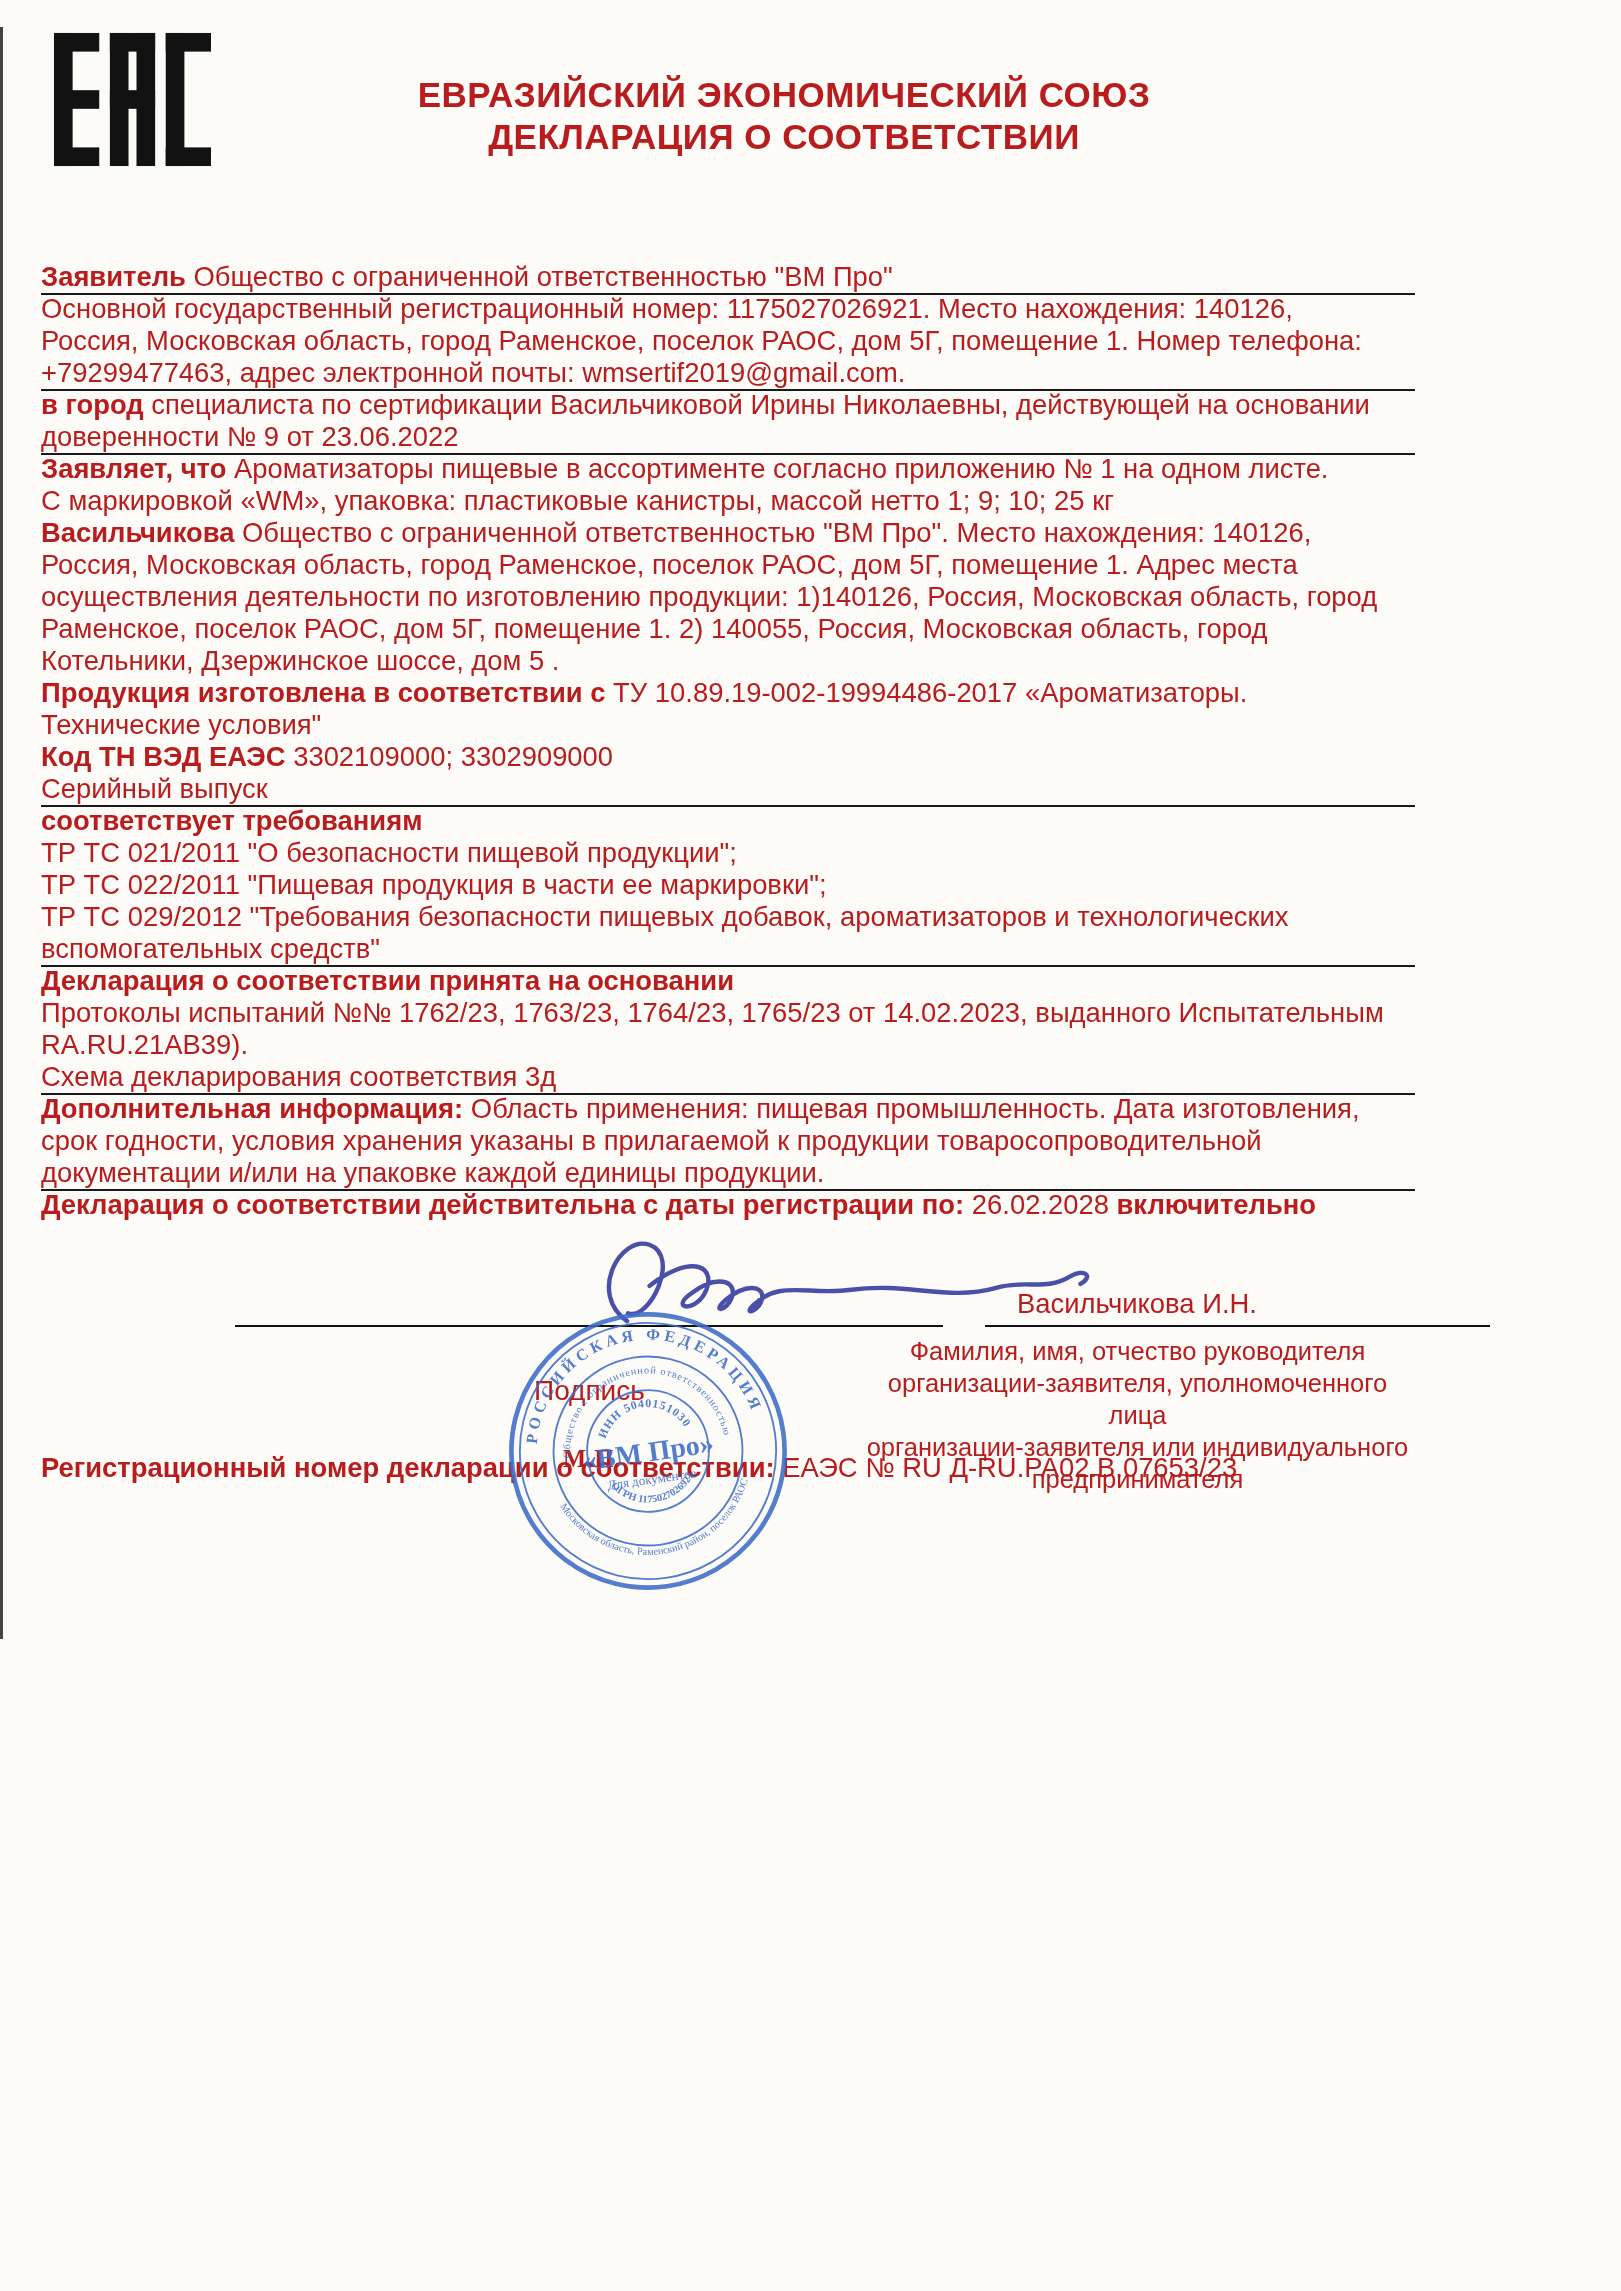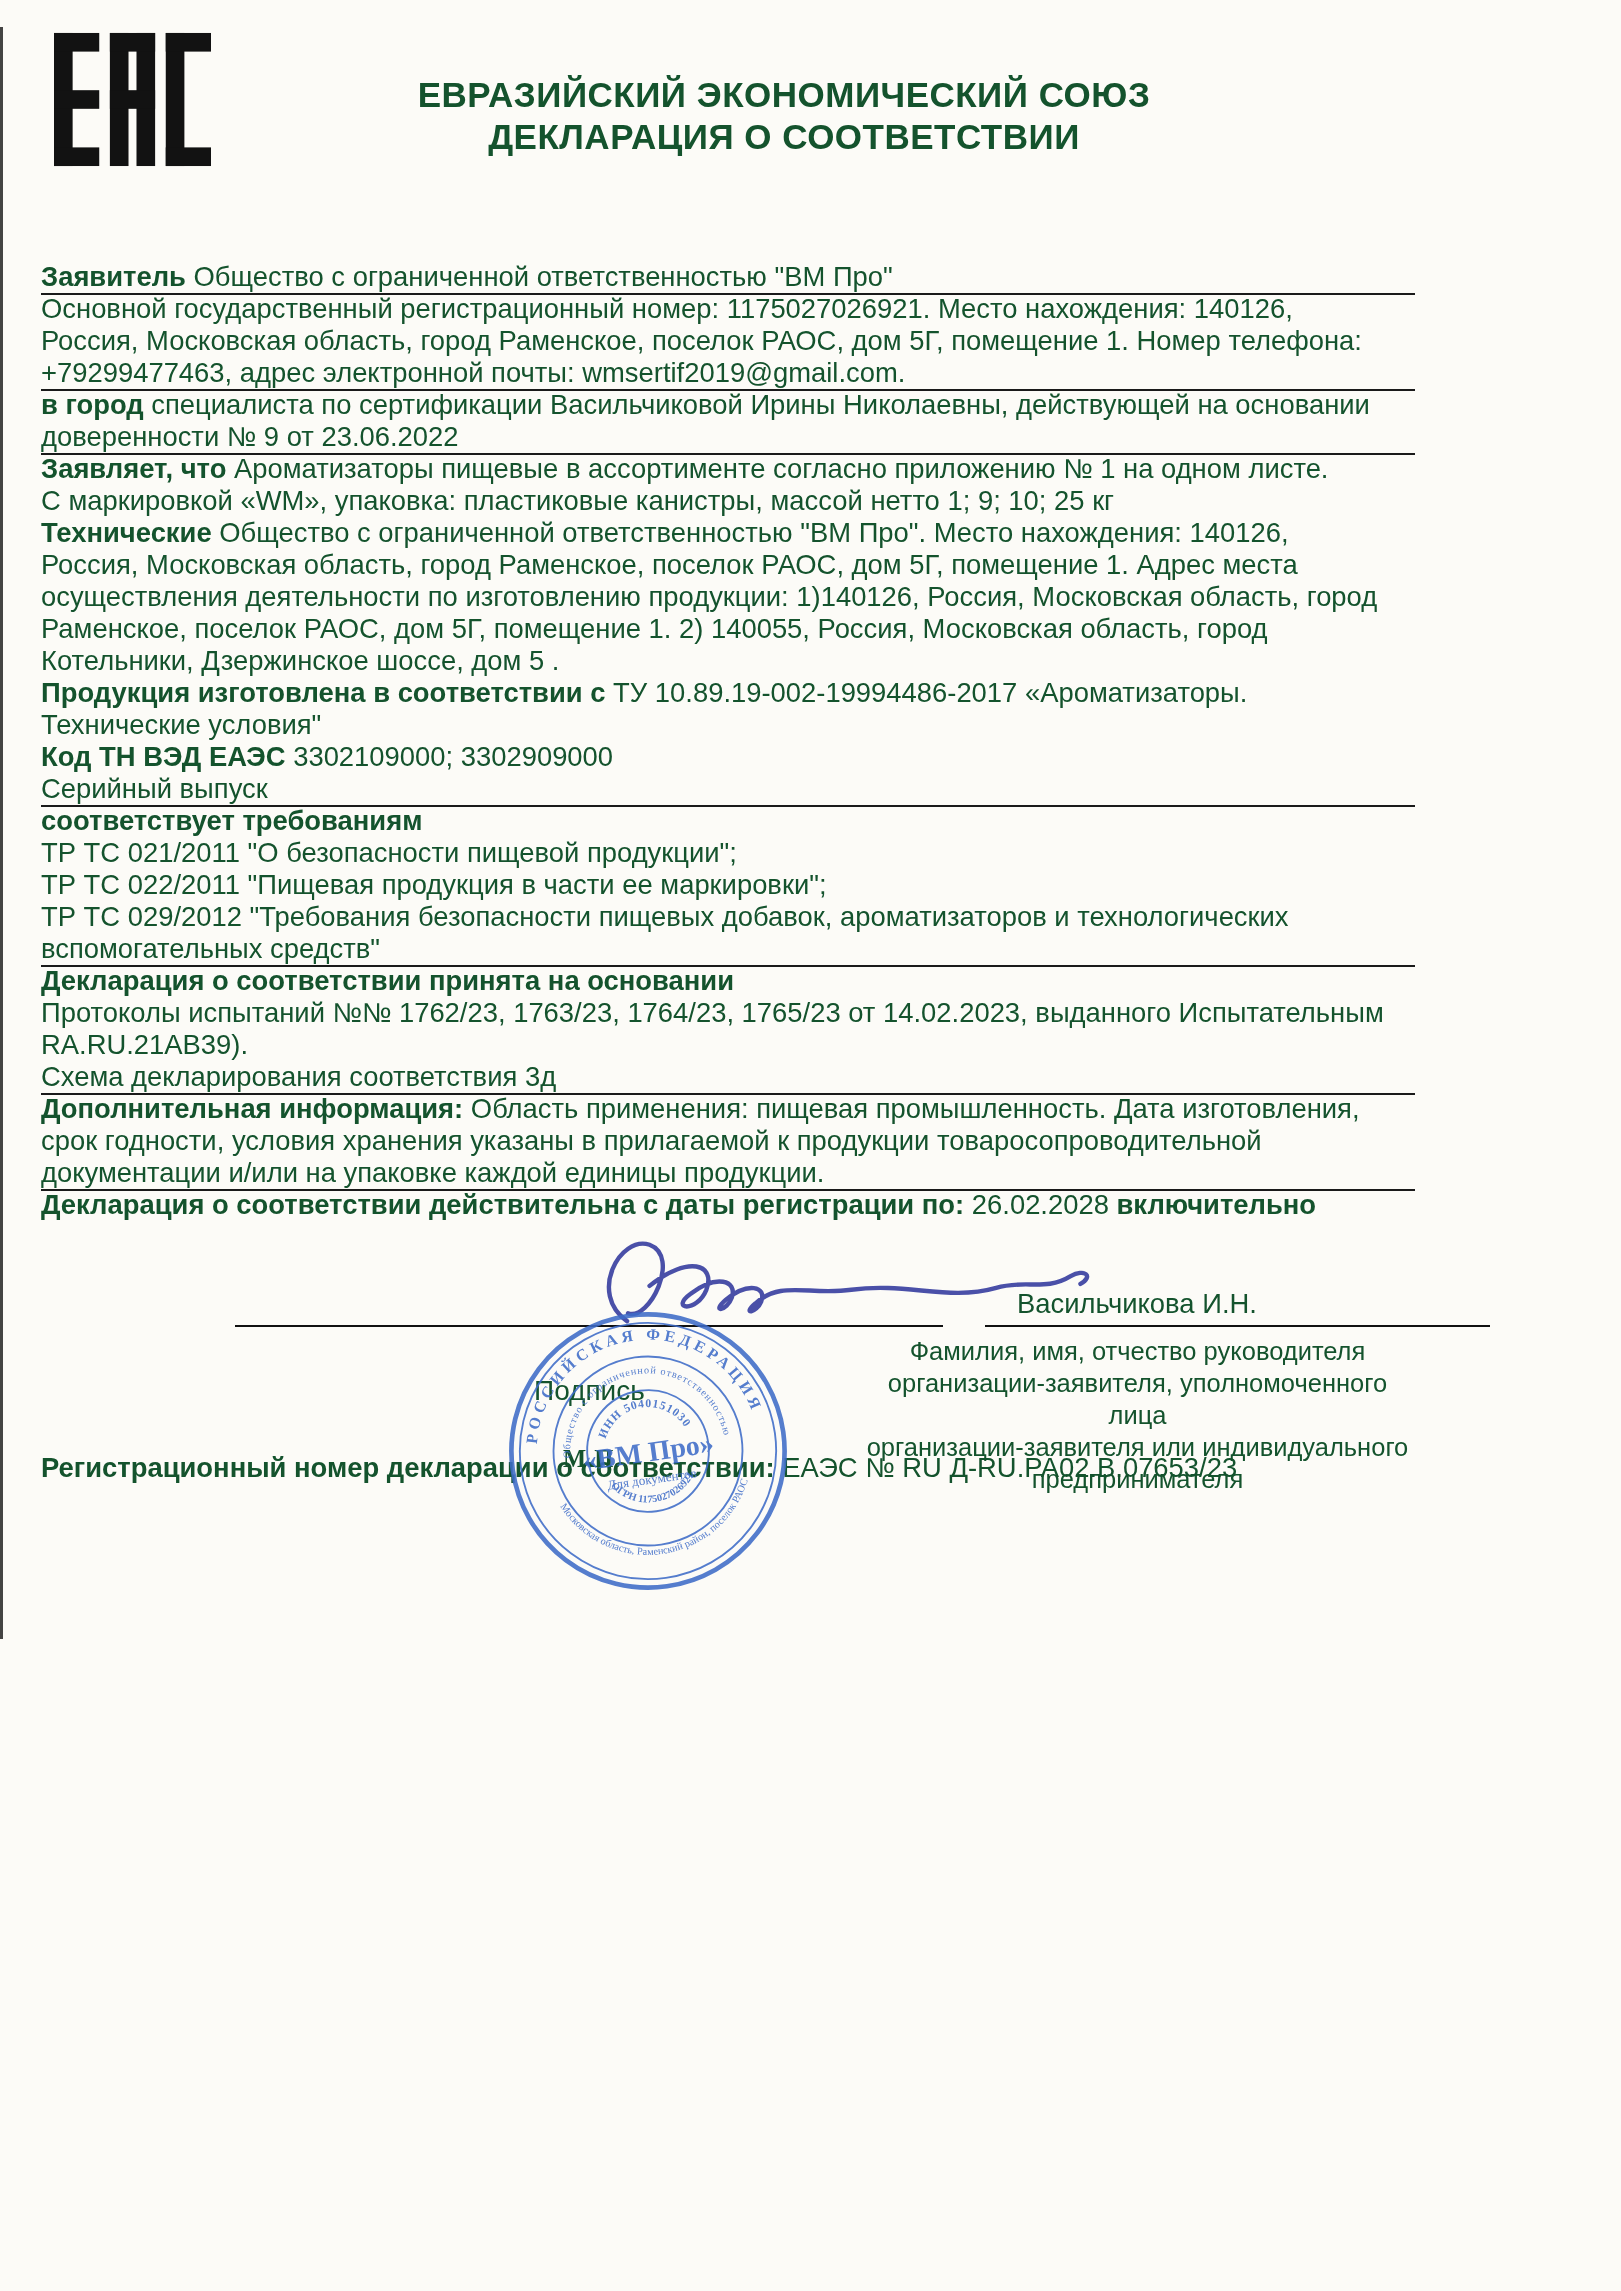--- a/index.html
+++ b/index.html
@@ -1,21 +1,21 @@
 <!DOCTYPE html>
 <html><head>
 <meta charset="utf-8">
 <style>
   html,body{margin:0;padding:0;background:#e8e8e4;}
   .page{
     position:relative;
     width:1621px;height:2292px;
     background:#fcfbf7;
     font-family:"Liberation Sans",sans-serif;
-    color:#14532d;
+    color:#b91c1c;
     overflow:hidden;
     margin:0 auto;
   }
   .scan-edge{position:absolute;left:0;top:27.4px;width:2.9px;height:1612px;background:#232323;opacity:.85;}
   .eac-logo{position:absolute;left:54px;top:27.4px;width:157px;height:145px;}
   .title{
     position:absolute;left:0;right:53px;top:74px;
     text-align:center;font-weight:bold;font-size:35px;line-height:42px;
     letter-spacing:0.5px;
   }
@@ -65,21 +65,21 @@
 
   <div class="body-lines">
     <div class="ln u"><span class="b">Заявитель </span><span>Общество с ограниченной ответственностью "ВМ Про"</span></div>
     <div class="ln"><span>Основной государственный регистрационный номер: 1175027026921. Место нахождения: 140126,</span></div>
     <div class="ln"><span>Россия, Московская область, город Раменское, поселок  РАОС, дом 5Г, помещение 1. Номер телефона:</span></div>
     <div class="ln u"><span>+79299477463, адрес электронной почты: wmsertif2019@gmail.com.</span></div>
     <div class="ln"><span class="b">в город </span><span>специалиста по сертификации Васильчиковой Ирины Николаевны, действующей на основании</span></div>
     <div class="ln u"><span>доверенности № 9 от  23.06.2022</span></div>
     <div class="ln"><span class="b">Заявляет, что </span><span>Ароматизаторы пищевые в ассортименте согласно приложению № 1 на одном листе.</span></div>
     <div class="ln"><span>С маркировкой «WM»,  упаковка: пластиковые канистры, массой нетто 1; 9; 10; 25 кг</span></div>
-    <div class="ln"><span class="b">Технические </span><span>Общество с ограниченной ответственностью "ВМ Про". Место нахождения: 140126,</span></div>
+    <div class="ln"><span class="b">Васильчикова </span><span>Общество с ограниченной ответственностью "ВМ Про". Место нахождения: 140126,</span></div>
     <div class="ln"><span>Россия, Московская область, город Раменское, поселок  РАОС, дом 5Г, помещение 1. Адрес места</span></div>
     <div class="ln"><span>осуществления деятельности по изготовлению продукции: 1)140126, Россия, Московская область, город</span></div>
     <div class="ln"><span>Раменское, поселок РАОС, дом 5Г, помещение 1. 2) 140055, Россия, Московская область, город</span></div>
     <div class="ln"><span>Котельники, Дзержинское шоссе, дом 5 .</span></div>
     <div class="ln"><span class="b">Продукция изготовлена в соответствии с </span><span>ТУ 10.89.19-002-19994486-2017 «Ароматизаторы.</span></div>
     <div class="ln"><span>Технические условия"</span></div>
     <div class="ln"><span class="b">Код ТН ВЭД ЕАЭС </span><span>3302109000; 3302909000</span></div>
     <div class="ln u"><span>Серийный выпуск</span></div>
     <div class="ln"><span class="b">соответствует требованиям</span></div>
     <div class="ln"><span>ТР ТС 021/2011 "О безопасности пищевой продукции";</span></div>

